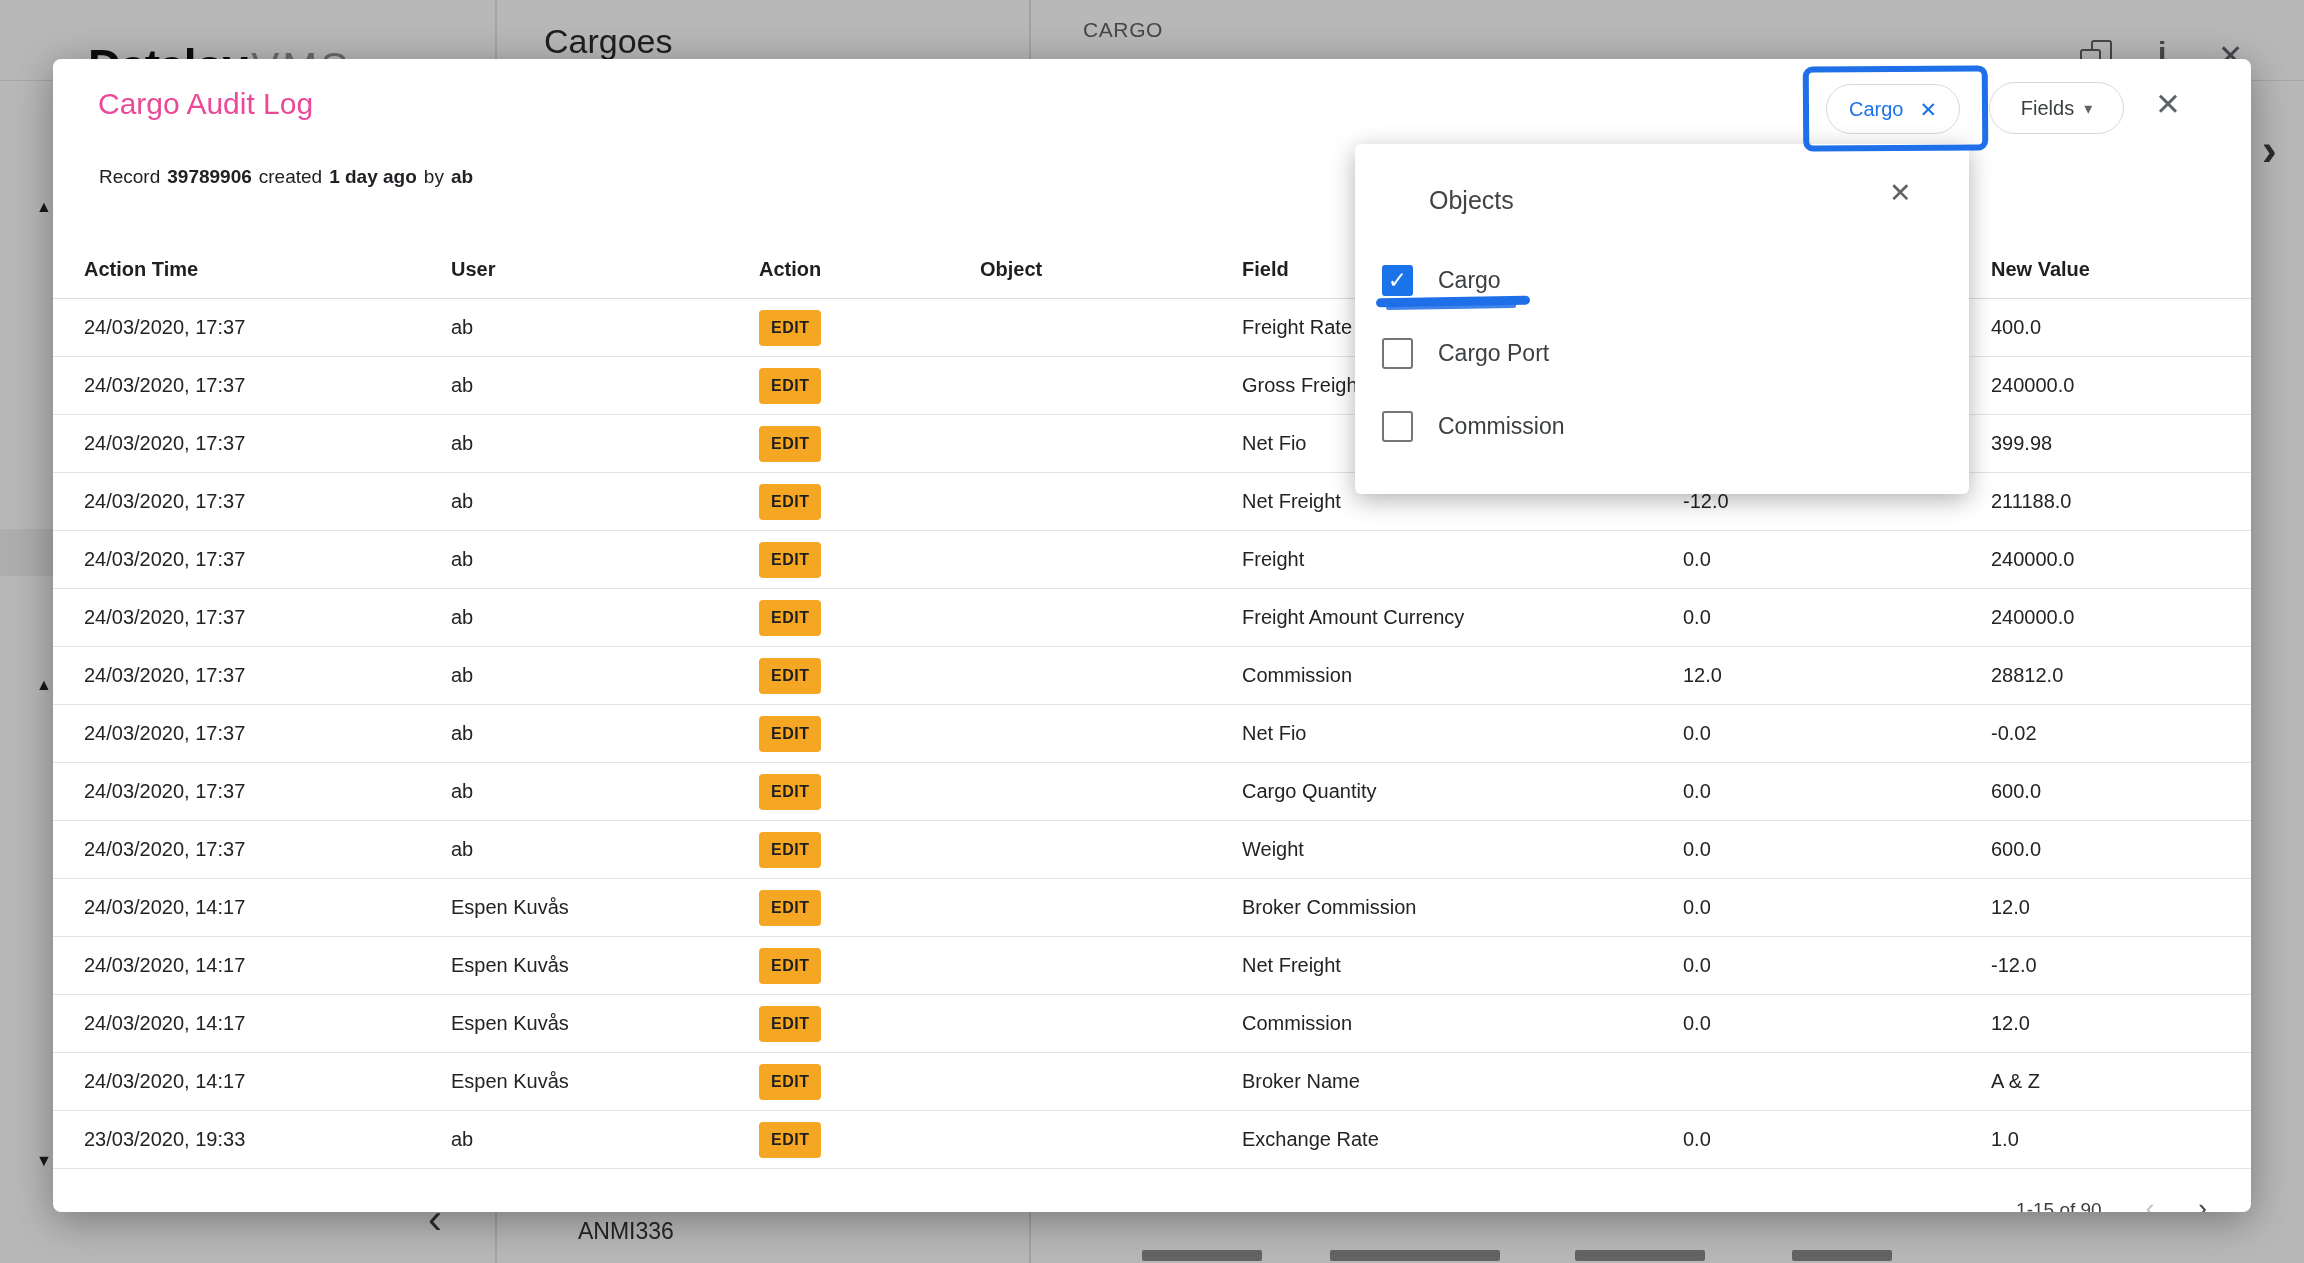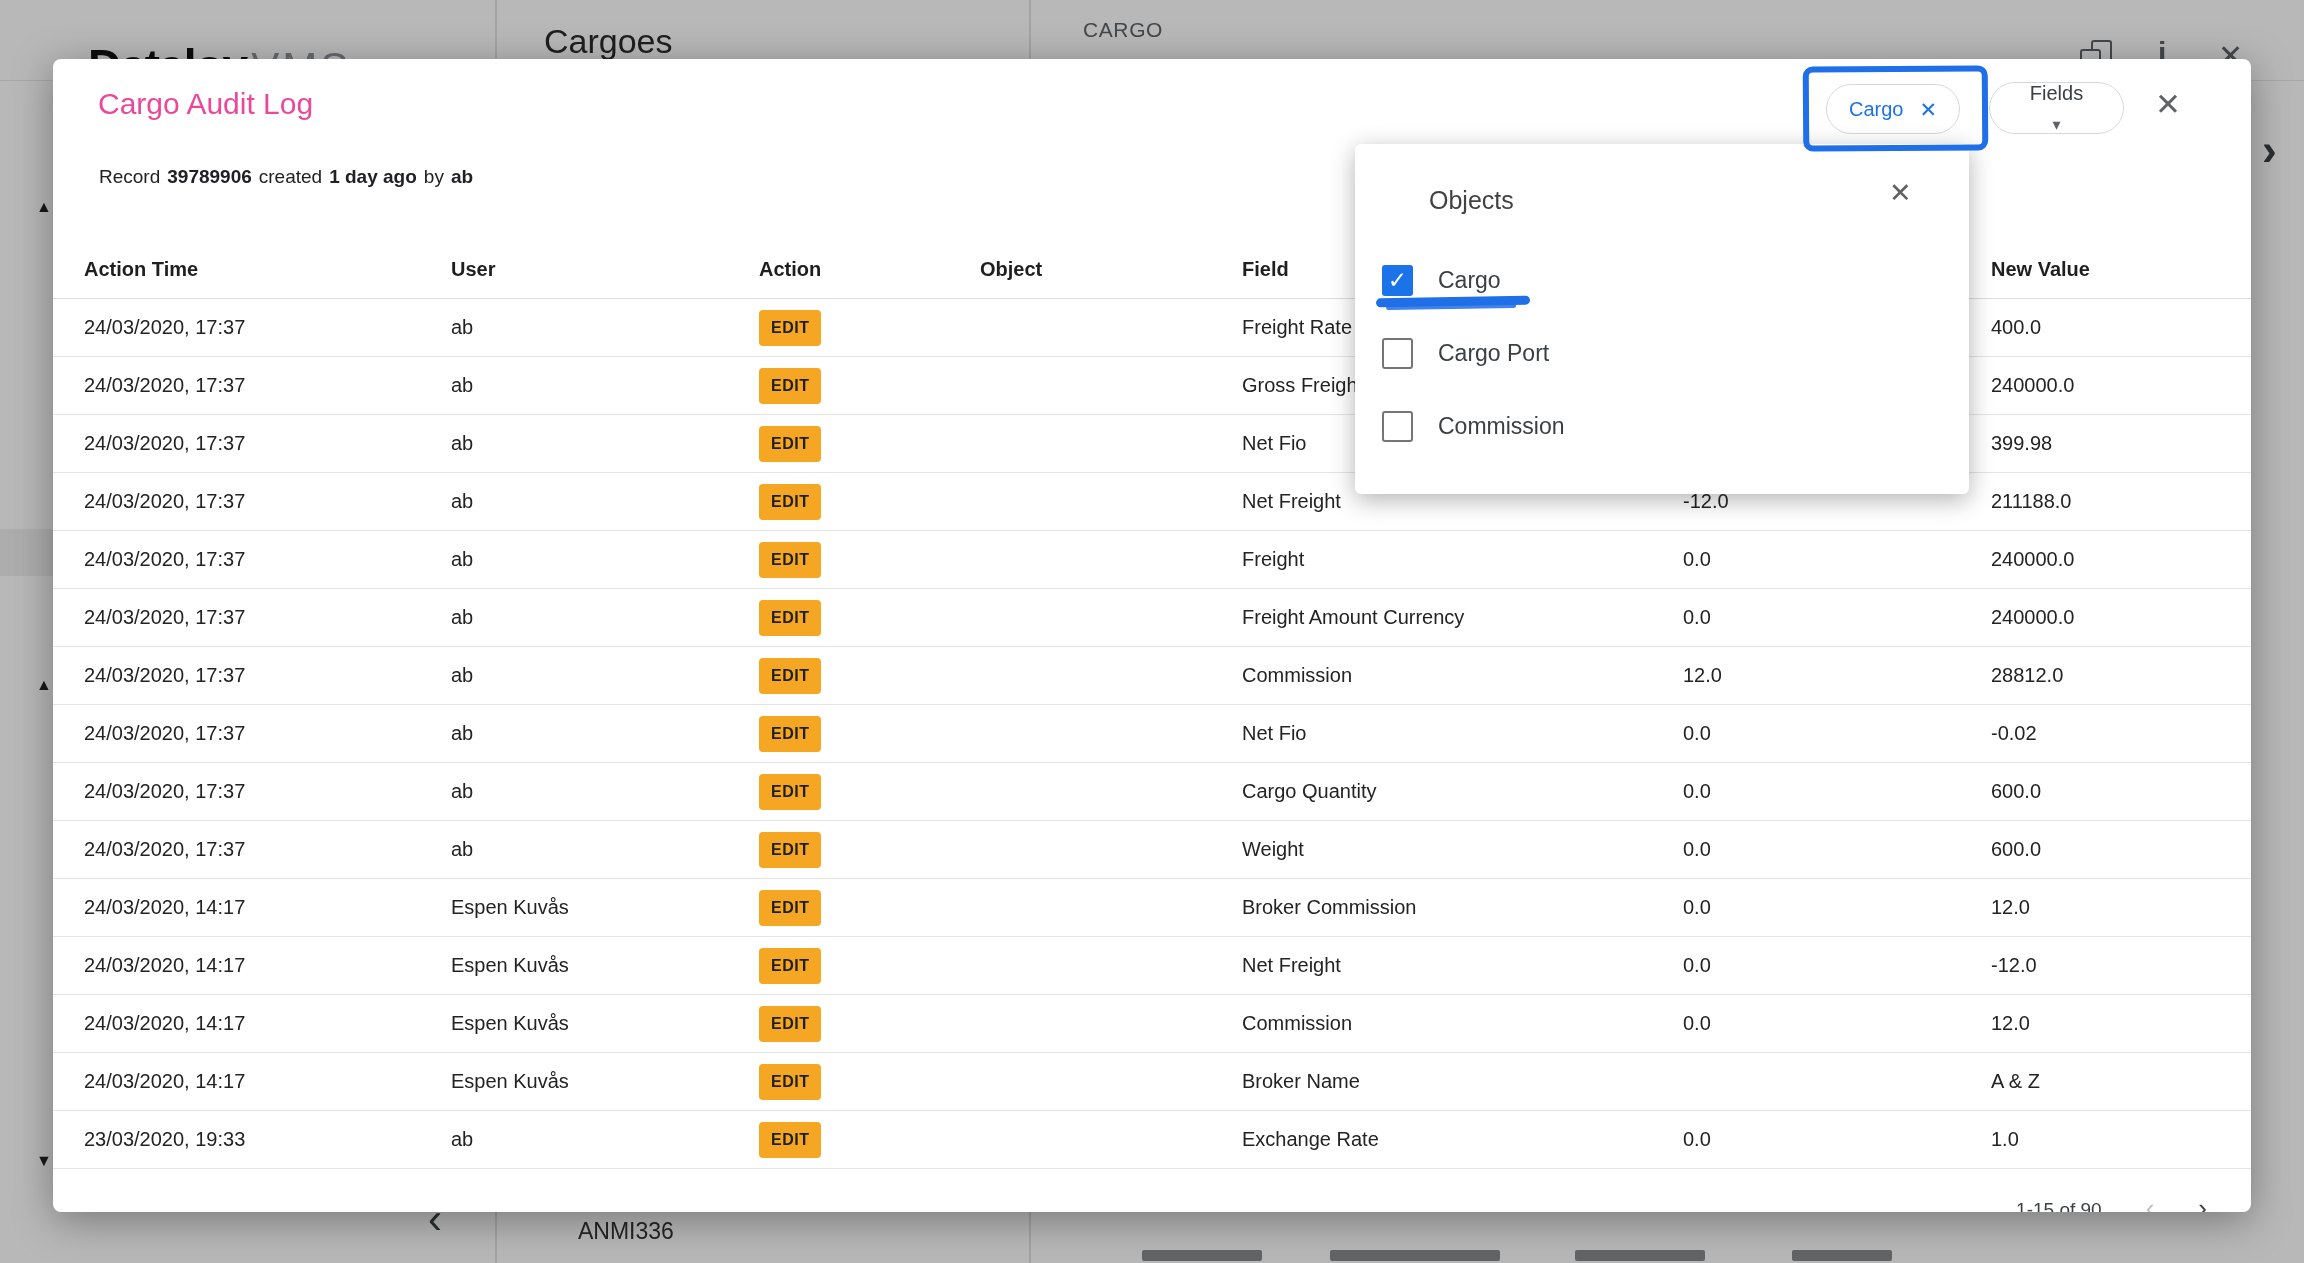--- a/index.html
+++ b/index.html
@@ -53,21 +53,21 @@
     position:absolute; left:1773px; top:25px; height:50px; border-radius:25px;
     border:1px solid #d6d9dc; background:#fff; display:flex; align-items:center;
     gap:16px; padding:0 22px;
   }
   .chip-label { font-size:20px; color:#1a73e8; font-weight:500; }
   .chip-x { font-size:21px; color:#1a73e8; font-weight:700; cursor:default; line-height:1; }
 
   .fields-btn {
     position:absolute; left:1936px; top:23px; width:135px; height:52px; border-radius:26px;
     border:1.5px solid #d6d9dc; background:#fff; display:flex; align-items:center;
-    justify-content:center; gap:10px;flex-direction:column;
+    justify-content:center; gap:10px;
   }
   .fields-label { font-size:20px; color:#3c4043; }
   .fields-caret { font-size:16px; color:#5f6368; }
   .modal-close { position:absolute; left:2102px; top:30px; font-size:31px; color:#5f6368; line-height:1; }
 
   .tgrid {
     display:grid;
     grid-template-columns:367px 308px 221px 262px 441px 308px 1fr;
     padding:0 40px 0 31px; align-items:center;
   }

